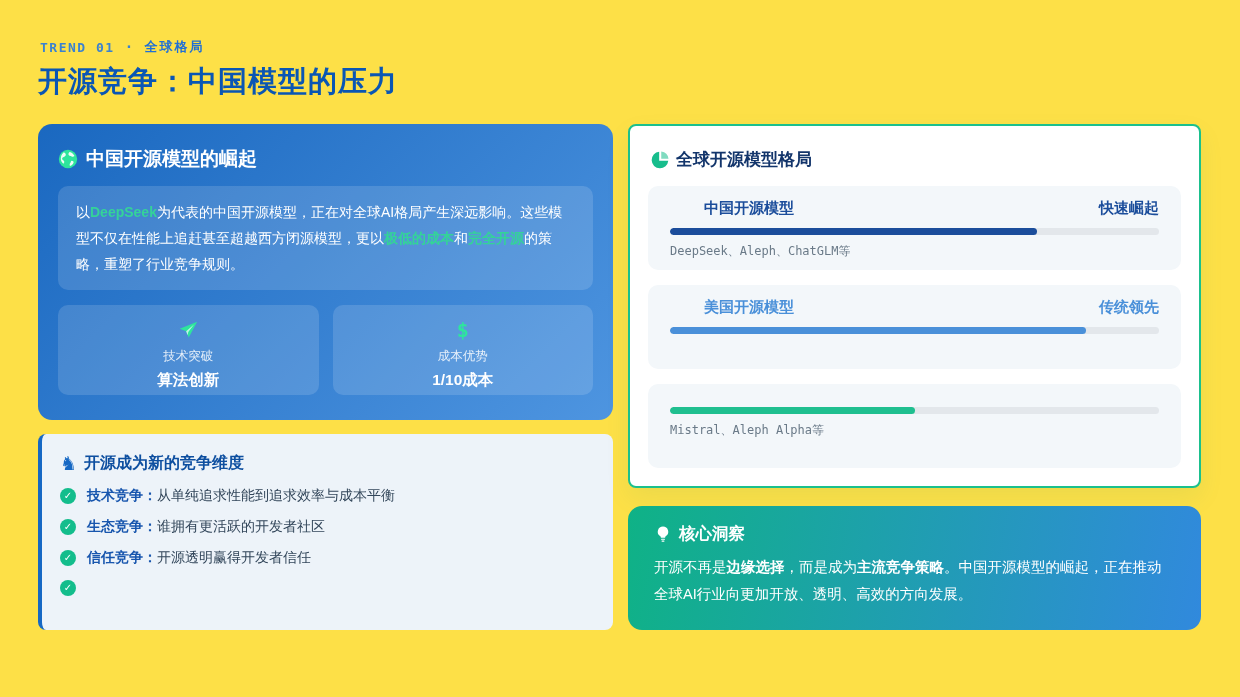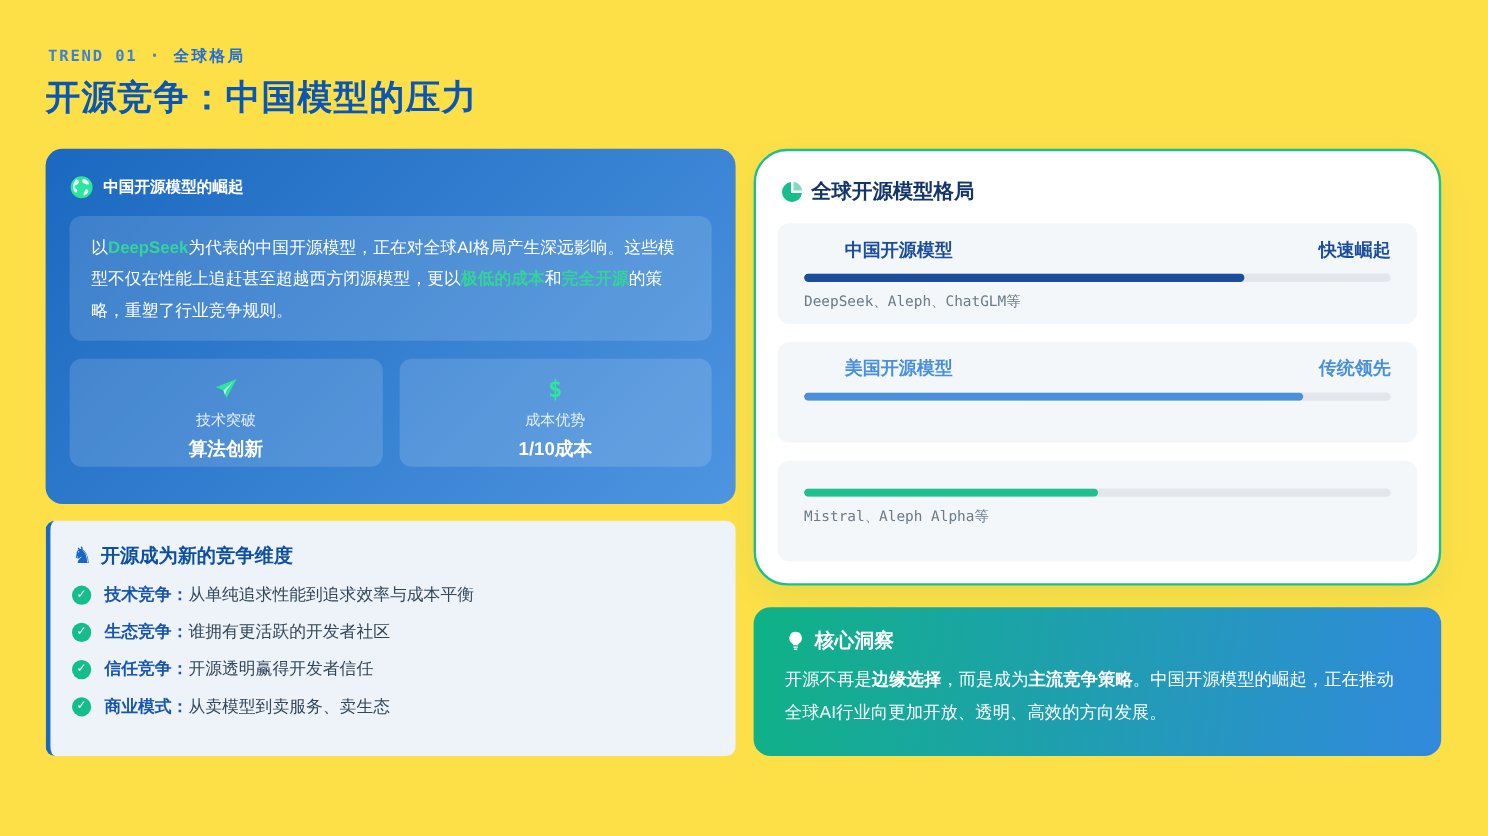--- a/index.html
+++ b/index.html
@@ -12,21 +12,21 @@
              font-size:13px; font-weight:bold; letter-spacing:1.5px; display:flex; gap:10px; align-items:center; }
   .eyebrow .trend { color:#3b82d0; }
   .eyebrow .dot { color:#3b82d0; font-size:14px; }
   .eyebrow .tag { color:#1f6fd6; letter-spacing:2px; }
   .page-title { position:absolute; left:38px; top:62px; font-size:29px; font-weight:bold; color:#0a56b4; letter-spacing:1px; }
 
   
   .rise-card { position:absolute; left:38px; top:124px; width:575px; height:296px; border-radius:14px;
                background:linear-gradient(135deg,#1a68c0 0%,#4e95e0 100%); padding:22px 20px; color:#fff; overflow:hidden; }
   .card-head { display:flex; align-items:center; gap:8px; }
-  .card-head .ttl { font-size:13px; font-weight:bold; }
+  .card-head .ttl { font-size:19px; font-weight:bold; }
   .rise-para { margin-top:14px; background:rgba(255,255,255,0.14); border-radius:10px; padding:13px 18px;
                font-size:14px; line-height:1.86; color:#ffffff; height:104px; overflow:hidden; }
   .hl { color:#34d399; font-weight:bold; }
   .stat-row { display:flex; gap:14px; margin-top:15px; }
   .stat-card { flex:1; background:rgba(255,255,255,0.14); border-radius:10px; text-align:center; padding:13px 10px; height:90px; }
   .stat-icon { height:24px; display:flex; align-items:center; justify-content:center; }
   .stat-icon .dollar { font-family:"DejaVu Sans Mono",monospace; color:#2ee59d; font-size:20px; font-weight:bold; line-height:1; }
   .stat-label { margin-top:6px; font-size:12.5px; color:rgba(255,255,255,0.85); }
   .stat-value { margin-top:5px; font-size:15.5px; font-weight:bold; color:#ffffff; }
 
@@ -38,21 +38,21 @@
   .dim-head .ttl { font-size:16px; font-weight:bold; color:#0e4fa0; }
   .dim-item { display:flex; align-items:center; gap:11px; margin-bottom:13px; font-size:14px; }
   .check { width:16px; height:16px; min-width:16px; border-radius:50%; background:#13bd8c; color:#fff;
            display:flex; align-items:center; justify-content:center; font-size:10px; line-height:1; }
   .term { font-weight:bold; color:#1856ae; }
   .colon { font-weight:bold; color:#1856ae; }
   .desc { color:#32465a; }
 
   
   .land-card { position:absolute; left:628px; top:124px; width:573px; height:364px; background:#ffffff;
-               border:2px solid #1bc08d; border-radius:28px; padding:22px 18px 0 18px;
+               border:2px solid #1bc08d; border-radius:8px; padding:22px 18px 0 18px;
                box-shadow:0 10px 24px rgba(20,140,110,0.08); overflow:hidden; }
   .land-head { display:flex; align-items:center; gap:6px; margin-left:2px; }
   .land-head .ttl { font-size:17px; font-weight:bold; color:#13356b; }
   .model-row { background:#f3f7fa; border-radius:10px; padding:13px 22px; height:84px; margin-top:15px; overflow:hidden; }
   .model-row:first-of-type { margin-top:16px; }
   .row-top { display:flex; justify-content:space-between; align-items:center; }
   .row-label, .row-status { font-size:15px; font-weight:bold;margin-left:34px; }
   .track { margin-top:10px; height:7px; background:#e3e7eb; border-radius:4px; overflow:hidden; }
   .fill { height:7px; border-radius:4px; }
   .examples { margin-top:8px; font-family:"DejaVu Sans Mono","Liberation Sans",monospace; font-size:12px; color:#6a7a88; }
@@ -127,21 +127,20 @@
     <div class="dim-item">
       <span class="check">✓</span>
       <span><span class="term">生态竞争</span><span class="colon">：</span><span class="desc">谁拥有更活跃的开发者社区</span></span>
     </div>
     <div class="dim-item">
       <span class="check">✓</span>
       <span><span class="term">信任竞争</span><span class="colon">：</span><span class="desc">开源透明赢得开发者信任</span></span>
     </div>
     <div class="dim-item">
       <span class="check">✓</span>
-      <span><span class="term">商业模式</span><span class="colon">：</span><span class="desc">从卖模型到卖服务、卖生态</span></span>
     </div>
   </section>
 
   <section class="land-card">
     <div class="land-head">
       <span>
         <svg width="20" height="20" viewBox="0 0 24 24">
           <path d="M11 2.05A10 10 0 1 0 21.95 13H11V2.05z" fill="#17bd8c"></path>
           <path d="M13.5 1.8a10 10 0 0 1 8.7 8.7h-8.7V1.8z" fill="#17bd8c" opacity="0.55"></path>
         </svg>

